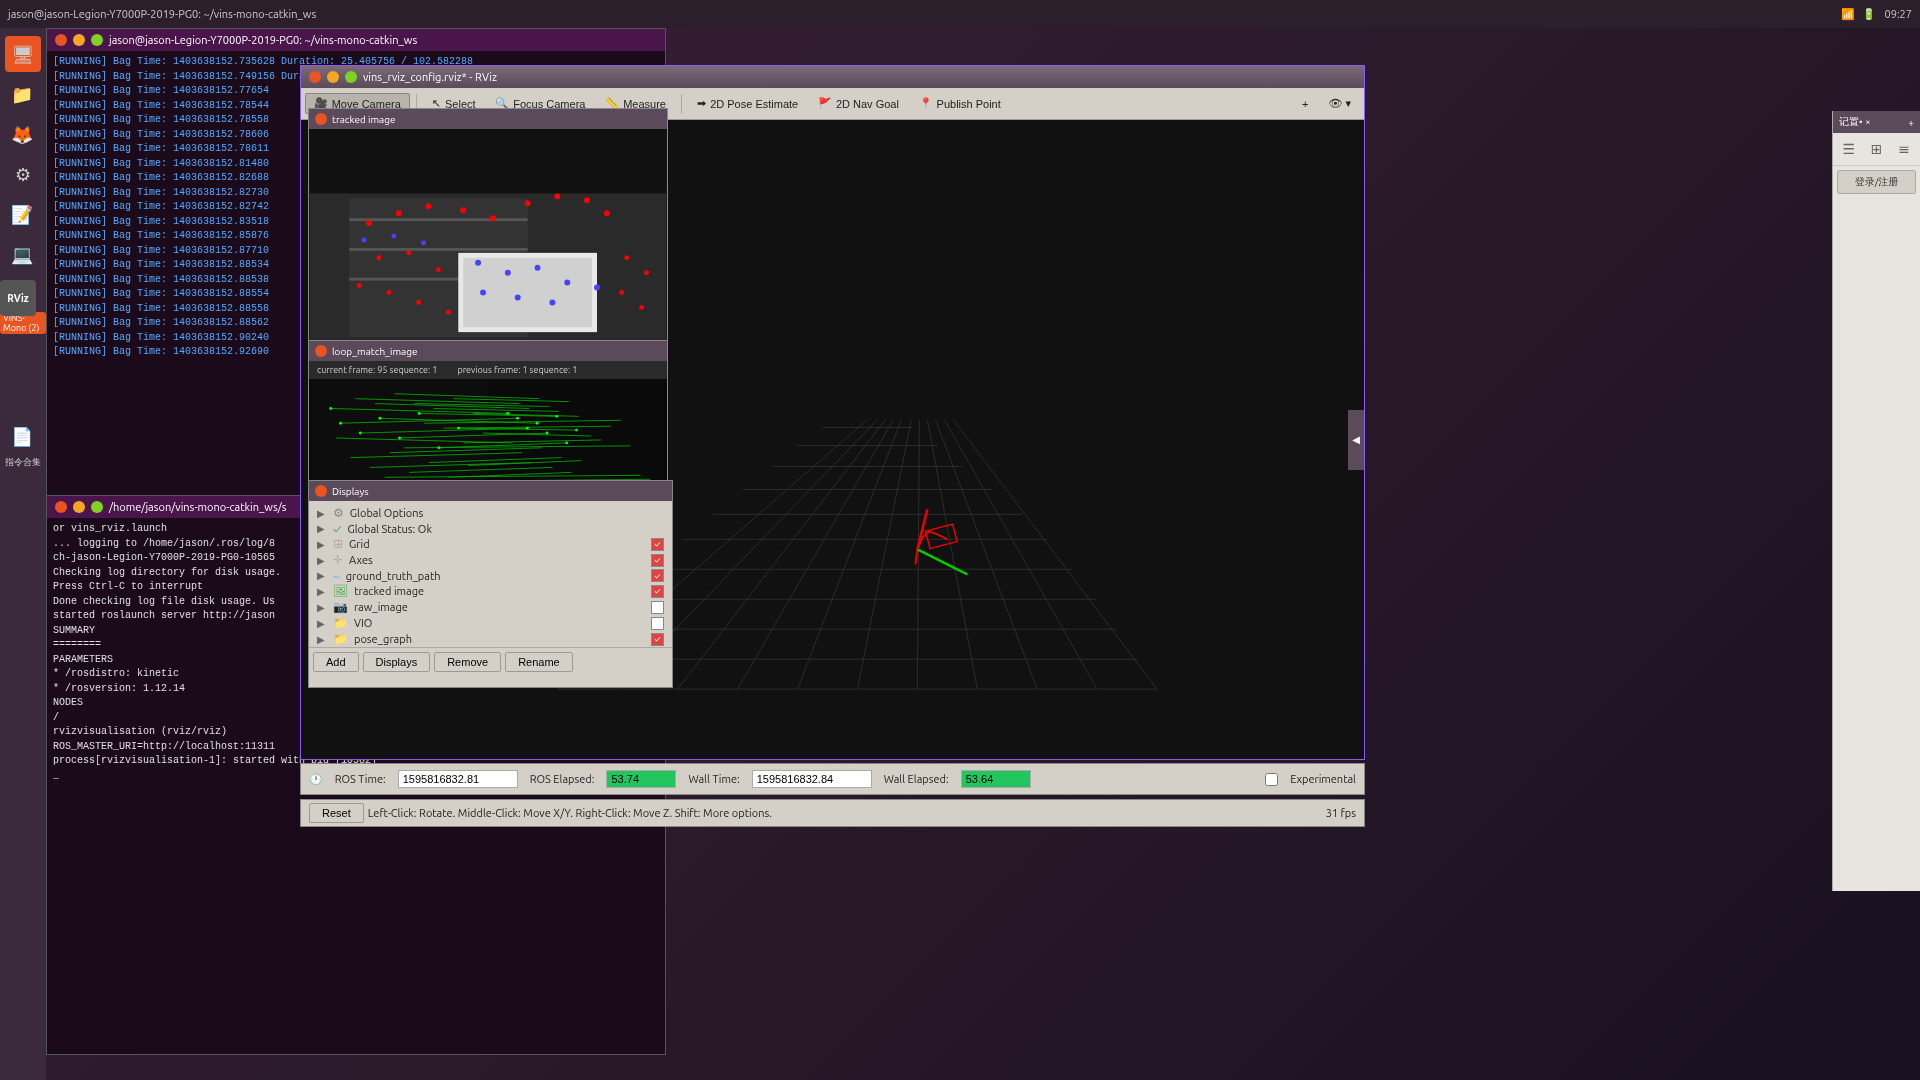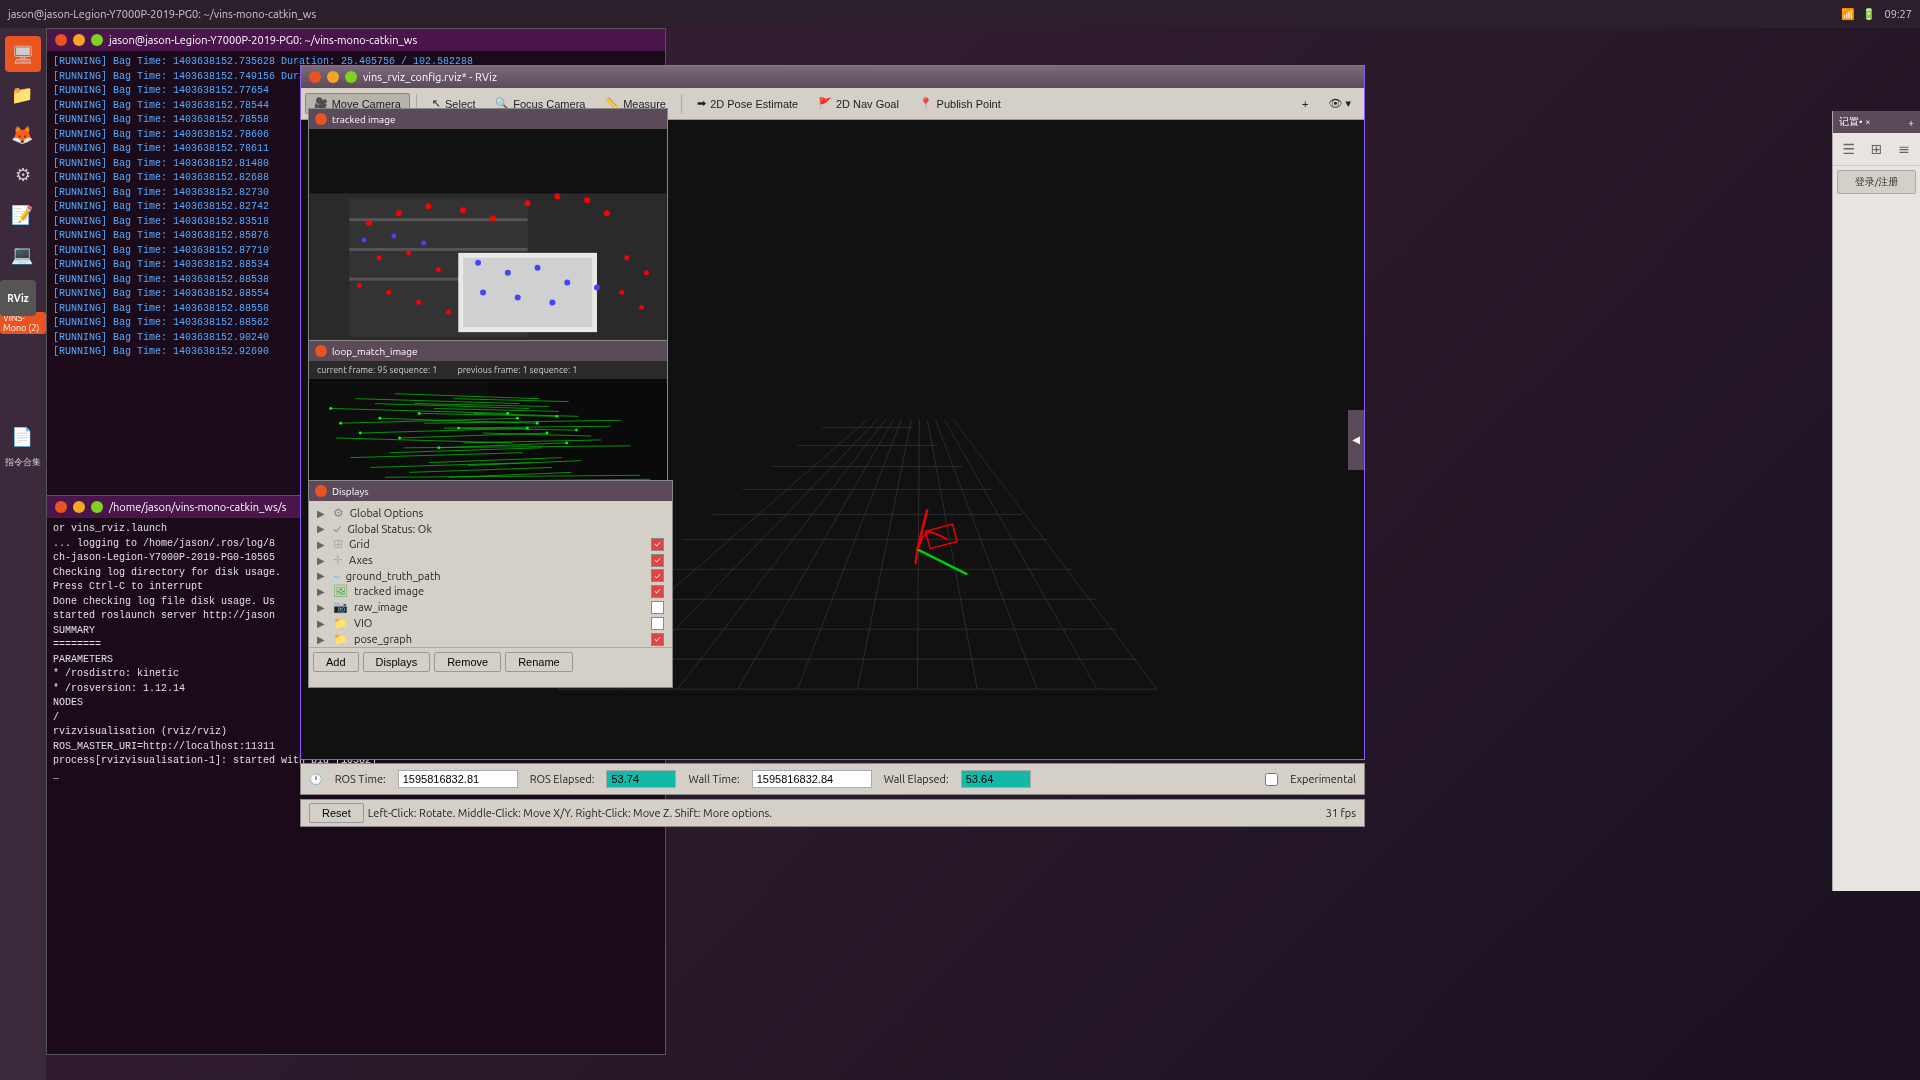--- a/index.html
+++ b/index.html
@@ -335,21 +335,21 @@
       color: #222;
     }
     .time-input {
       background: white;
       border: 1px solid #aaa;
       padding: 2px 4px;
       font-size: 11px;
       width: 120px;
     }
     .time-input-sm {
-      background: #14b8a6;
+      background: #22c55e;
       border: 1px solid #aaa;
       padding: 2px 4px;
       font-size: 11px;
       width: 70px;
     }
 
     
     .status-bar {
       position: absolute;
       bottom: 253px;

